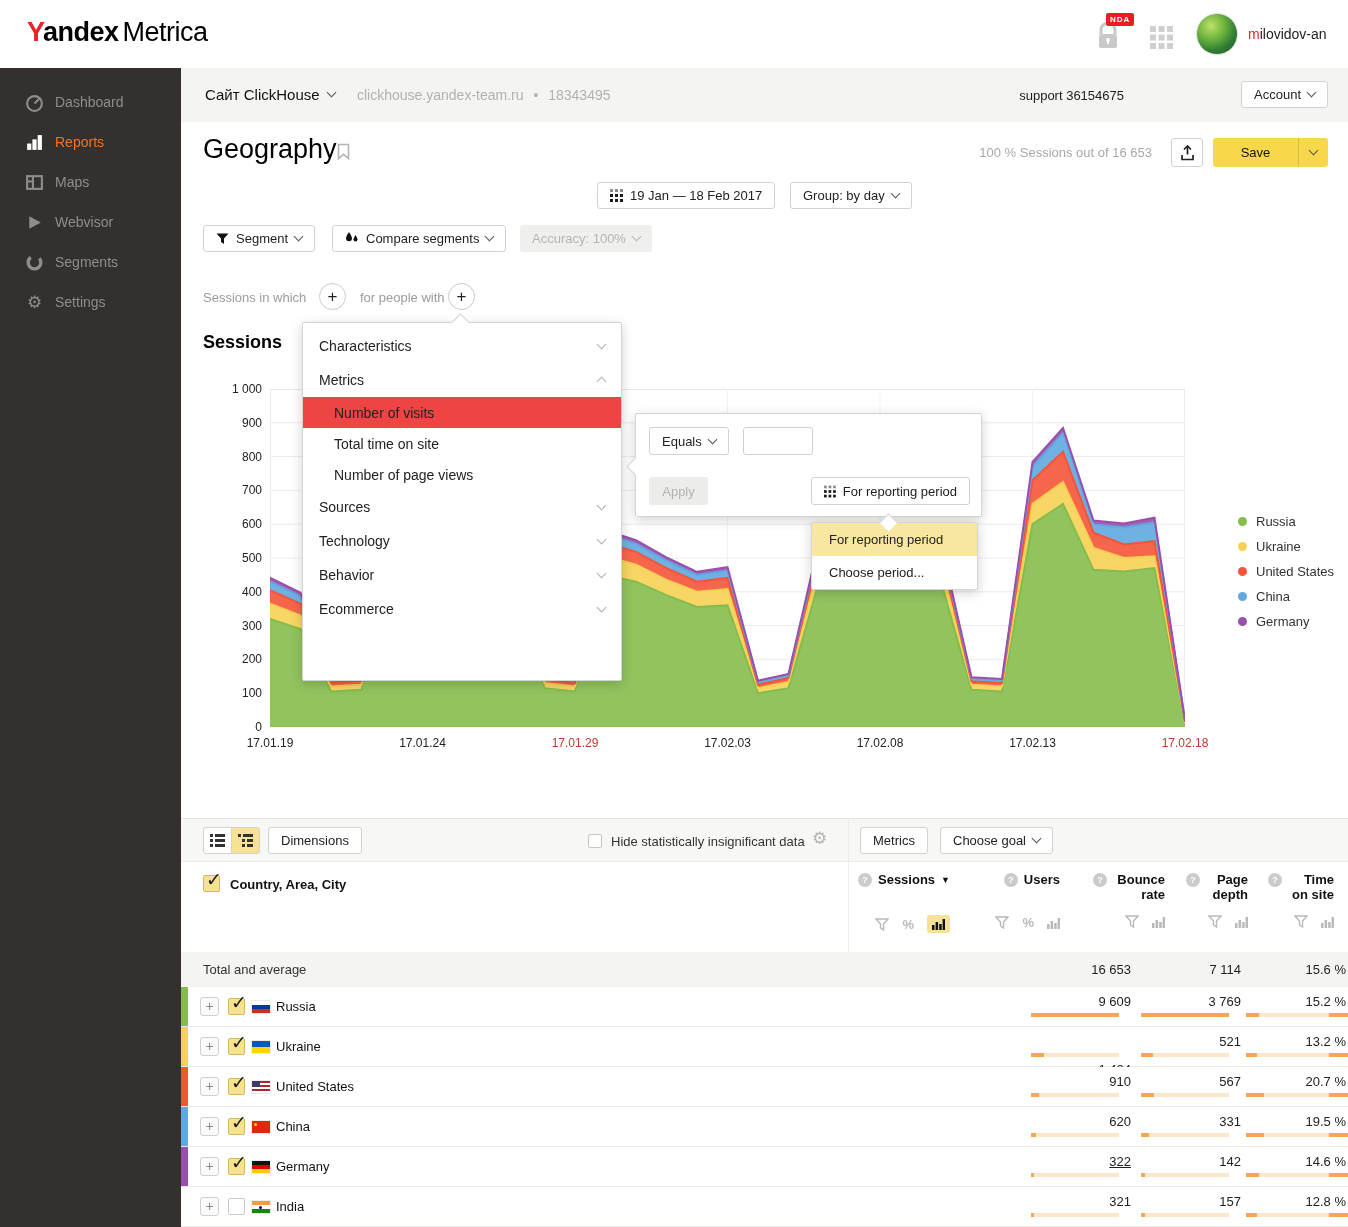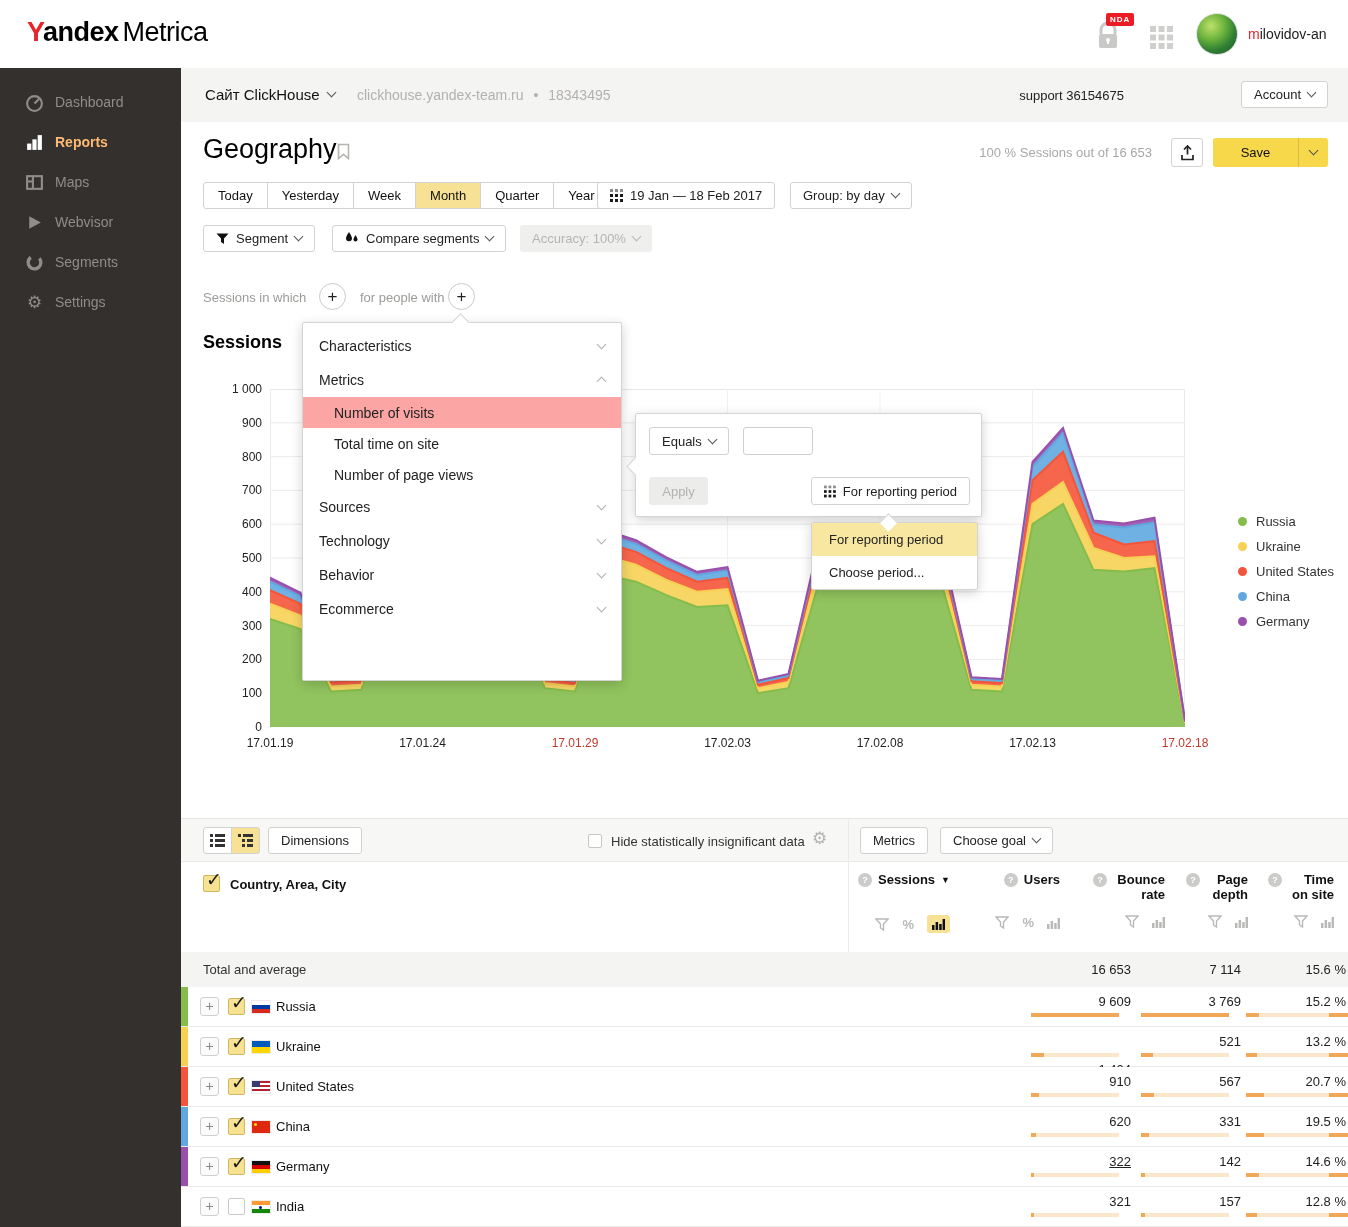--- a/index.html
+++ b/index.html
@@ -18,21 +18,21 @@
   .apps-icon { position:absolute; left:1150px; top:26px; }
   .avatar { position:absolute; left:1196px; top:13px; width:42px; height:42px; border-radius:50%;
     background:radial-gradient(circle at 35% 30%, #bfe06a 0%, #6db53e 35%, #2f7d33 65%, #1f5a27 100%); border:1px solid #e0e0e0; }
   .username { position:absolute; left:1248px; top:26px; font-size:14px; color:#222; cursor:pointer; }
   .username .first { color:#e8232a; }
 
   
   .sidebar { position:absolute; left:0; top:68px; width:181px; height:1159px; background:#33302e; padding-top:14px; }
   .side-item { display:flex; align-items:center; height:40px; padding-left:25px; color:#8f8d8b; font-size:14px; cursor:pointer; }
   .side-item .sicon { width:19px; height:19px; margin-right:11px; display:flex; align-items:center; justify-content:center; color:#8f8d8b; }
-  .side-item.active { color:#fdba74;font-weight:bold; }
+  .side-item.active { color:#f97316; }
   .side-item.active .sicon { color:#fff; }
 
   
   .sitebar { position:absolute; left:181px; top:68px; width:1167px; height:54px; background:#f4f4f2; }
   .site-name { position:absolute; left:24px; top:18px; font-size:15px; color:#111; display:flex; align-items:center; gap:8px; cursor:pointer; }
   .site-domain { position:absolute; left:176px; top:19px; font-size:14px; color:#b3b1af; }
   .support { position:absolute; right:224px; top:20px; font-size:13px; color:#222; }
   .account-btn { position:absolute; right:20px; top:13px; height:28px; }
 
   
@@ -85,21 +85,21 @@
   .notch-up { position:absolute; width:13px; height:13px; background:#fff; border-left:1px solid #d4d4d2; border-top:1px solid #d4d4d2; transform:rotate(45deg); }
   .notch-left { position:absolute; width:13px; height:13px; background:#fff; border-left:1px solid #d4d4d2; border-bottom:1px solid #d4d4d2; transform:rotate(45deg); }
 
   .cond-panel { left:302px; top:322px; width:320px; height:359px; z-index:50; }
   .cond-search { margin:13px; width:294px; height:27px; border:1px solid #c6c6c4; border-radius:2px; font-size:14px; padding:0 10px;
                  color:#222; font-family:inherit; }
   .cond-search::placeholder { color:#a5a5a3; }
   .cond-row { display:flex; align-items:center; height:34px; padding:0 16px; font-size:14px; color:#222; cursor:pointer; }
   .cond-row .chev { margin-left:auto; }
   .cond-sub { height:31px; padding-left:31px; }
-  .cond-sub.hl { background:#fca5a5; }
+  .cond-sub.hl { background:#ef4444; }
 
   .eq-panel { left:635px; top:413px; width:347px; height:104px; z-index:60; }
   .eq-btn { position:absolute; left:13px; top:13px; height:28px; }
   .eq-input { position:absolute; left:107px; top:13px; width:70px; height:28px; border:1px solid #cfcfcd; border-radius:3px; }
   .apply-btn { position:absolute; left:13px; top:63px; width:59px; height:28px; background:#ececea; border:none; border-radius:3px;
                font-size:13px; color:#b3b3b1; display:flex; align-items:center; justify-content:center; cursor:default; }
   .period-btn { position:absolute; left:175px; top:63px; width:159px; height:28px; }
 
   .period-panel { left:811px; top:522px; width:167px; z-index:70; }
   .period-item { height:33px; display:flex; align-items:center; padding:0 17px; font-size:13px; color:#222; cursor:pointer; }
@@ -295,28 +295,20 @@
         </g>
       </svg>
   </div>
   <div class="save-btn">
     <span class="save-main">Save</span>
     <span class="save-arrow">
         <span class="chev"></span>
       </span>
   </div>
 
-  <div class="tabs">
-    <div class="tab">Today</div>
-    <div class="tab">Yesterday</div>
-    <div class="tab">Week</div>
-    <div class="tab active">Month</div>
-    <div class="tab">Quarter</div>
-    <div class="tab">Year</div>
-  </div>
   <div class="btn date-btn">
     <svg width="13" height="13" viewBox="0 0 13 13">
         <g>
           <rect x="0" y="0" width="3" height="3" fill="#8b8b8b"></rect>
           <rect x="5" y="0" width="3" height="3" fill="#8b8b8b"></rect>
           <rect x="10" y="0" width="3" height="3" fill="#8b8b8b"></rect>
           <rect x="0" y="5" width="3" height="3" fill="#1a1a1a"></rect>
           <rect x="5" y="5" width="3" height="3" fill="#1a1a1a"></rect>
           <rect x="10" y="5" width="3" height="3" fill="#1a1a1a"></rect>
           <rect x="0" y="10" width="3" height="3" fill="#1a1a1a"></rect>

